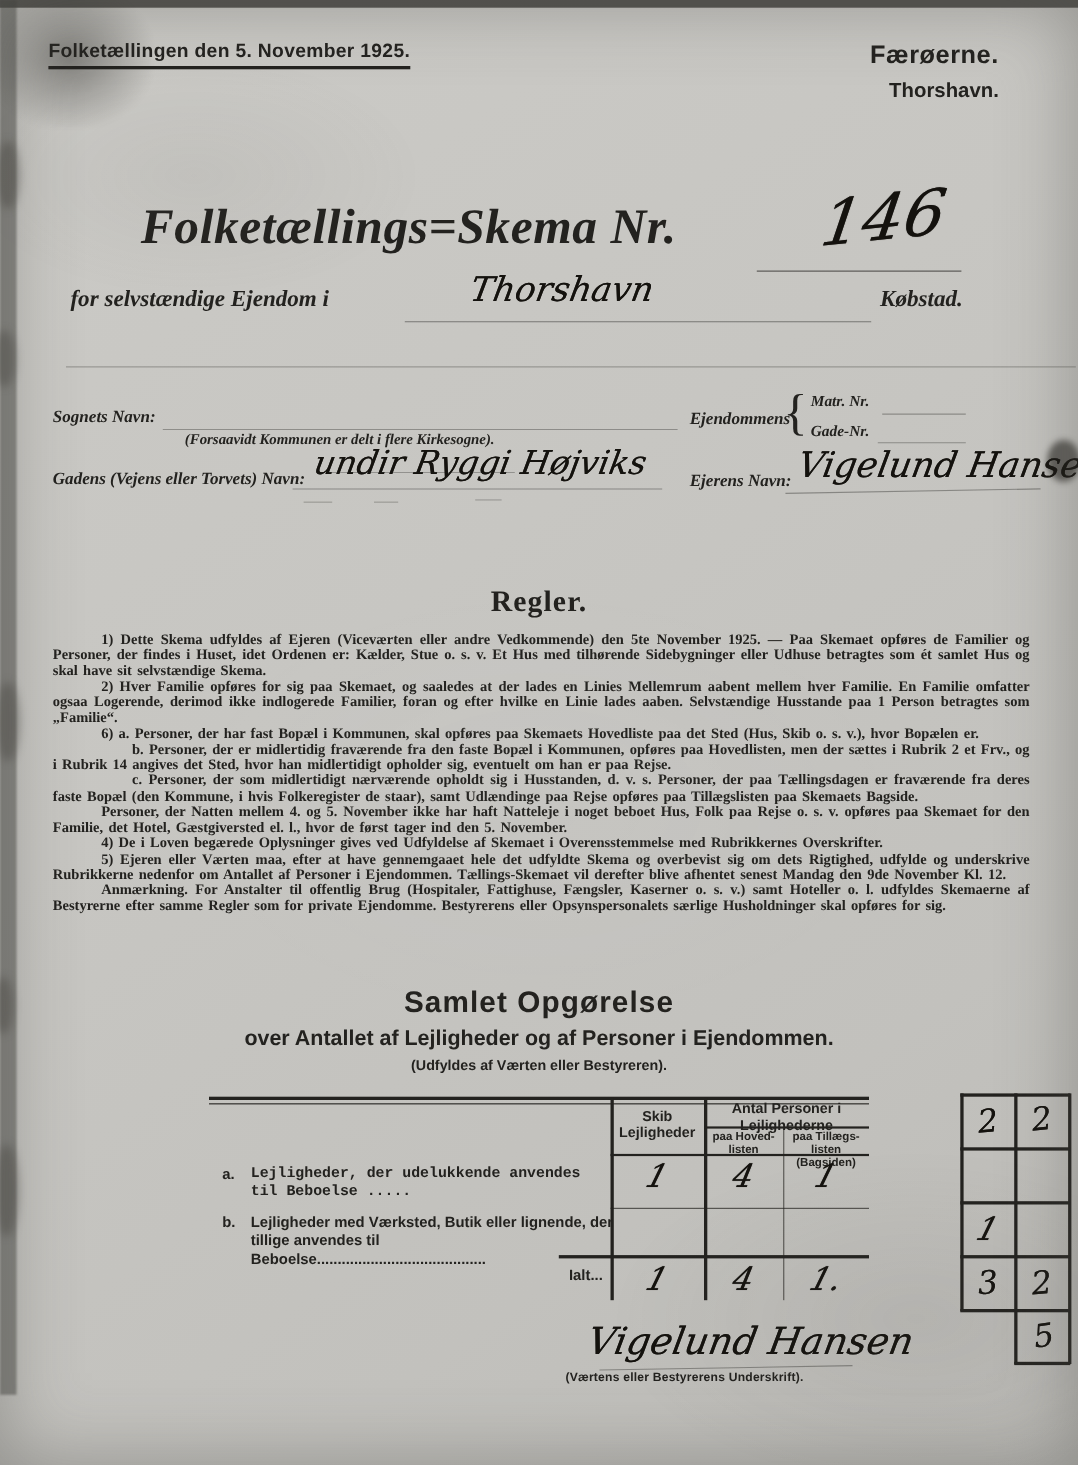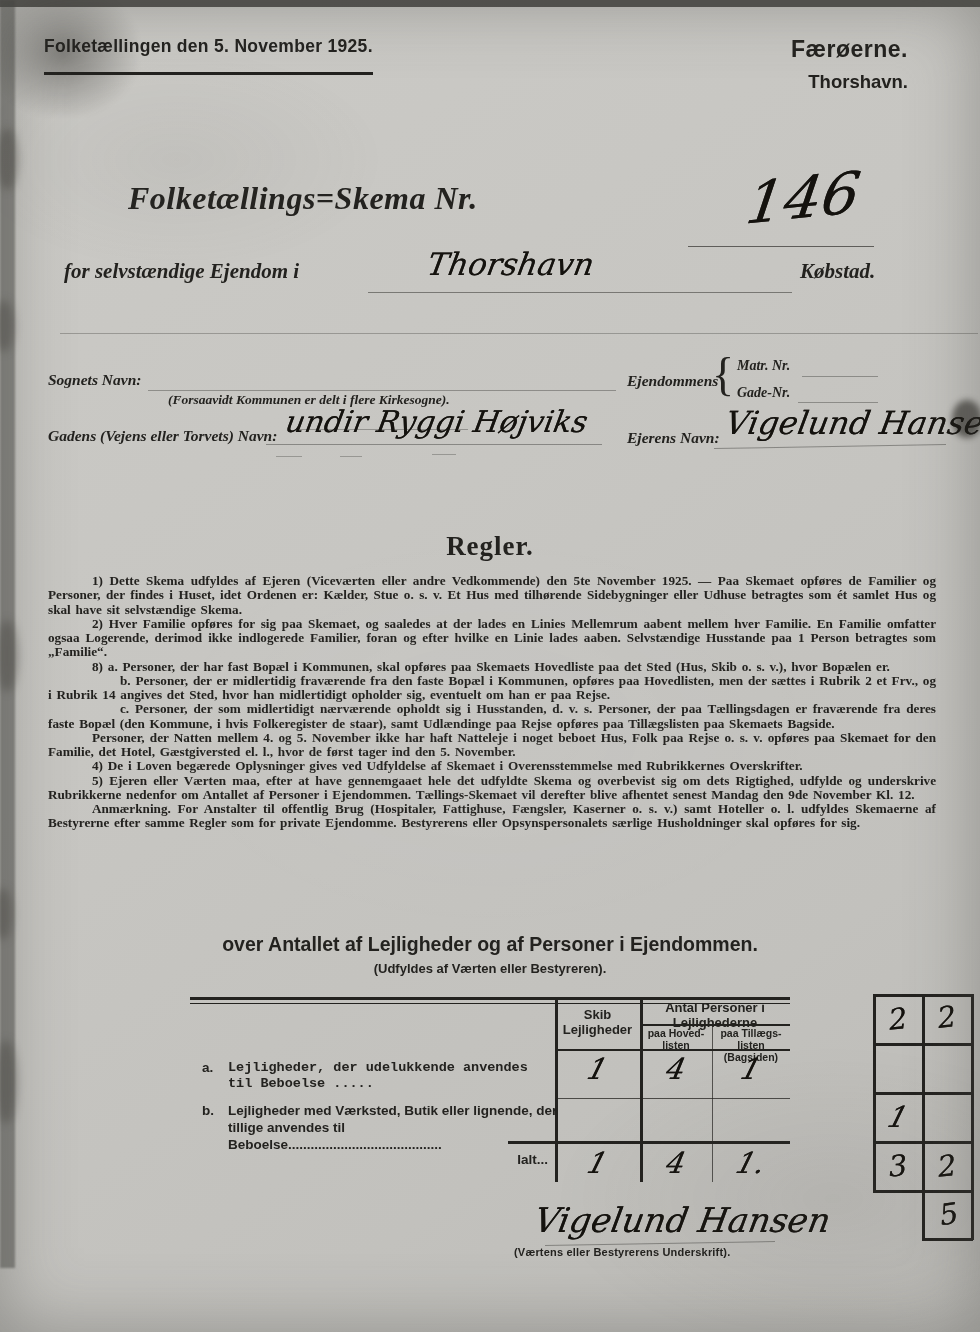--- a/index.html
+++ b/index.html
@@ -39,25 +39,25 @@
   <div class="band-top"></div>
   <div class="band-left"></div>
   <div class="corner-blob"></div>
   <div class="smudge" style="left:-4px;top:128px;width:22px;height:62px;"></div>
   <div class="smudge" style="left:-6px;top:300px;width:20px;height:52px;"></div>
   <div class="smudge" style="left:-4px;top:620px;width:22px;height:72px;"></div>
   <div class="smudge" style="left:-6px;top:888px;width:18px;height:52px;"></div>
   <div class="smudge" style="left:-5px;top:1040px;width:22px;height:84px;"></div>
   <div class="smudge" style="left:952px;top:400px;width:30px;height:38px;background:rgba(30,28,24,.6);filter:blur(3px);"></div>
 
-  <div class="abs sans-b" style="left:44px;top:36px;font-size:17.5px;letter-spacing:.3px;border-bottom:3px solid #23221f;padding-bottom:15px;">Folketællingen den 5. November 1925.</div>
+  <div class="abs sans-b" style="left:44px;top:36px;font-size:17.5px;letter-spacing:.3px;border-bottom:3px solid #23221f;padding-bottom:3px;">Folketællingen den 5. November 1925.</div>
   <div class="abs sans-b" style="right:72px;top:36px;font-size:23px;letter-spacing:.5px;">Færøerne.</div>
   <div class="abs sans-b" style="right:72px;top:71px;font-size:18.5px;">Thorshavn.</div>
 
-  <div class="abs serif-bi" style="left:128px;top:180px;font-size:32px;letter-spacing:.5px;">Folketællings=Skema Nr.</div>
+  <div class="abs serif-bi" style="left:128px;top:180px;font-size:45px;letter-spacing:.5px;">Folketællings=Skema Nr.</div>
   <div class="abs hw" style="left:748px;top:164px;font-size:58px;transform:skewX(-14deg) rotate(-6deg);">146</div>
   <div class="line" style="left:688px;top:246px;width:186px;"></div>
 
   <div class="abs serif-bi" style="left:64px;top:259px;font-size:21px;">for selvstændige Ejendom i</div>
   <div class="abs hw" style="left:428px;top:246px;font-size:31px;">Thorshavn</div>
   <div class="line" style="left:368px;top:292px;width:424px;opacity:.75;"></div>
   <div class="abs serif-bi" style="left:800px;top:259px;font-size:21px;">Købstad.</div>
   <div class="line" style="left:60px;top:333px;width:918px;opacity:.45;"></div>
 
   <div class="abs serif-bi" style="left:48px;top:371px;font-size:15.5px;">Sognets Navn:</div>
@@ -80,29 +80,30 @@
   <div class="line" style="left:432px;top:454px;width:24px;opacity:.45;"></div>
 
   <div class="abs serif-bi" style="left:627px;top:429px;font-size:15.5px;">Ejerens Navn:</div>
   <div class="abs hw" style="left:726px;top:404px;font-size:32px;">Vigelund Hansen</div>
   <div class="line" style="left:714px;top:446px;width:232px;opacity:.6;transform:rotate(-1deg);"></div>
 
   <div class="abs ctr" style="top:531px;font-size:27px;font-weight:bold;letter-spacing:1px;">Regler.</div>
   <div class="abs rules" style="left:48px;right:44px;top:574px;font-size:13.2px;font-weight:bold;word-spacing:1.5px;">
     <p class="indA">1)  Dette Skema udfyldes af Ejeren (Viceværten eller andre Vedkommende) den 5te November 1925. — Paa Skemaet opføres de Familier og Personer, der findes i Huset, idet Ordenen er: Kælder, Stue o. s. v.  Et Hus med tilhørende Sidebygninger eller Udhuse betragtes som ét samlet Hus og skal have sit selvstændige Skema.</p>
     <p class="indA">2)  Hver Familie opføres for sig paa Skemaet, og saaledes at der lades en Linies Mellemrum aabent mellem hver Familie.  En Familie omfatter ogsaa Logerende, derimod ikke indlogerede Familier, foran og efter hvilke en Linie lades aaben.  Selvstændige Husstande paa 1 Person betragtes som „Familie“.</p>
-    <p class="indA">8)  a.  Personer, der har fast Bopæl i Kommunen, skal opføres paa Skemaets Hovedliste paa det Sted (Hus, Skib o. s. v.), hvor Bopælen er.</p>
+    <p class="indA">6)  a.  Personer, der har fast Bopæl i Kommunen, skal opføres paa Skemaets Hovedliste paa det Sted (Hus, Skib o. s. v.), hvor Bopælen er.</p>
     <p class="indB">b.  Personer, der er midlertidig fraværende fra den faste Bopæl i Kommunen, opføres paa Hovedlisten, men der sættes i Rubrik 2 et Frv., og i Rubrik 14 angives det Sted, hvor han midlertidigt opholder sig, eventuelt om han er paa Rejse.</p>
     <p class="indB">c.  Personer, der som midlertidigt nærværende opholdt sig i Husstanden, d. v. s. Personer, der paa Tællingsdagen er fraværende fra deres faste Bopæl (den Kommune, i hvis Folkeregister de staar), samt Udlændinge paa Rejse opføres paa Tillægslisten paa Skemaets Bagside.</p>
     <p class="indA">Personer, der Natten mellem 4. og 5. November ikke har haft Natteleje i noget beboet Hus, Folk paa Rejse o. s. v. opføres paa Skemaet for den Familie, det Hotel, Gæstgiversted el. l., hvor de først tager ind den 5. November.</p>
     <p class="indA">4)  De i Loven begærede Oplysninger gives ved Udfyldelse af Skemaet i Overensstemmelse med Rubrikkernes Overskrifter.</p>
     <p class="indA">5)  Ejeren eller Værten maa, efter at have gennemgaaet hele det udfyldte Skema og overbevist sig om dets Rigtighed, udfylde og underskrive Rubrikkerne nedenfor om Antallet af Personer i Ejendommen.  Tællings-Skemaet vil derefter blive afhentet senest Mandag den 9de November Kl. 12.</p>
     <p class="indA">Anmærkning.  For Anstalter til offentlig Brug (Hospitaler, Fattighuse, Fængsler, Kaserner o. s. v.) samt Hoteller o. l. udfyldes Skemaerne af Bestyrerne efter samme Regler som for private Ejendomme.  Bestyrerens eller Opsynspersonalets særlige Husholdninger skal opføres for sig.</p>
   </div>
 
+  <div class="abs ctr sans-b" style="top:896px;font-size:27px;letter-spacing:1px;">Samlet Opgørelse</div>
   <div class="abs ctr sans-b" style="top:961px;font-size:13px;">(Udfyldes af Værten eller Bestyreren).</div>
   <div class="abs ctr sans-b" style="top:933px;font-size:19.5px;">over Antallet af Lejligheder og af Personer i Ejendommen.</div>
 
   <div>
     <div class="rule-line" style="left:190px;top:997px;width:600px;height:3px;"></div>
     <div class="rule-line" style="left:190px;top:1003px;width:600px;height:1px;"></div>
     <div class="rule-line" style="left:555px;top:998px;width:2.5px;height:184px;"></div>
     <div class="rule-line" style="left:640px;top:998px;width:2.5px;height:184px;"></div>
     <div class="rule-line" style="left:712px;top:1026px;width:1.2px;height:156px;background:rgba(35,34,31,.7);"></div>
     <div class="rule-line" style="left:640px;top:1024px;width:150px;height:1.5px;"></div>

